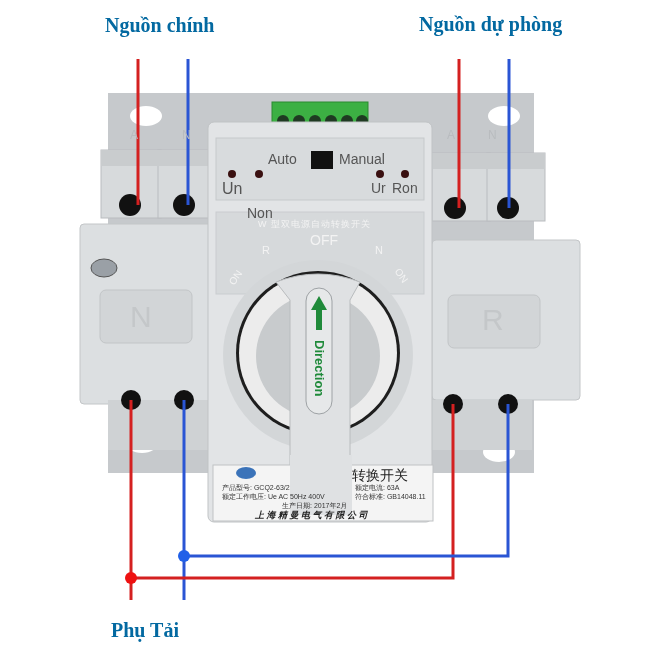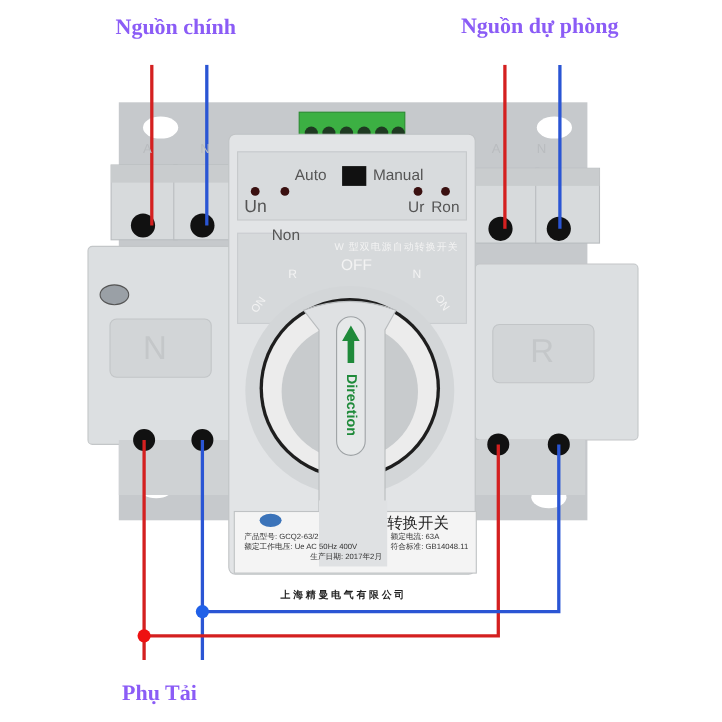--- a/index.html
+++ b/index.html
@@ -1,18 +1,18 @@
 <!DOCTYPE html>
 <html><head>
 <meta charset="utf-8">
 <style>
   html,body{margin:0;padding:0;background:#ffffff;}
   body{width:656px;height:656px;position:relative;overflow:hidden;font-family:"Liberation Sans",sans-serif;}
   .abs{position:absolute;}
-  .label-title{font-family:"Liberation Serif",serif;font-weight:bold;font-size:20px;color:#8b5cf6;white-space:nowrap;}
+  .label-title{font-family:"Liberation Serif",serif;font-weight:bold;font-size:20px;color:#0369a1;white-space:nowrap;}
   svg{position:absolute;left:0;top:0;}
   .panel-text{font-family:"Liberation Sans",sans-serif;color:#555;}
 </style>
 </head>
 <body>
 
 <svg width="656" height="656" viewBox="0 0 656 656">
 
   <rect x="108" y="93" width="426" height="380" fill="#c6c9cc"></rect>
   <ellipse cx="146" cy="116" rx="16" ry="10" fill="#ffffff"></ellipse>
@@ -102,31 +102,31 @@
 <div class="abs panel-text" style="left:447px;top:128px;font-size:12px;color:#b9bcbf;">A</div>
 <div class="abs panel-text" style="left:488px;top:128px;font-size:12px;color:#b9bcbf;">N</div>
 
 <div class="abs panel-text" style="left:268px;top:151px;font-size:14px;">Auto</div>
 <div class="abs panel-text" style="left:339px;top:151px;font-size:14px;">Manual</div>
 <div class="abs panel-text" style="left:222px;top:180px;font-size:16px;">Un</div>
 <div class="abs panel-text" style="left:247px;top:180px;font-size:14px;margin-top:25px;">Non</div>
 <div class="abs panel-text" style="left:371px;top:180px;font-size:14px;">Ur</div>
 <div class="abs panel-text" style="left:392px;top:180px;font-size:14px;">Ron</div>
 
-<div class="abs panel-text" style="left:258px;top:218px;font-size:9px;color:#f3f3f3;letter-spacing:1px;margin-left:46px;">W 型双电源自动转换开关</div>
+<div class="abs panel-text" style="left:258px;top:218px;font-size:9px;color:#f3f3f3;letter-spacing:1px;">W 型双电源自动转换开关</div>
 <div class="abs panel-text" style="left:310px;top:232px;font-size:14px;color:#f3f3f3;">OFF</div>
 <div class="abs panel-text" style="left:262px;top:244px;font-size:11px;color:#f3f3f3;">R</div>
 <div class="abs panel-text" style="left:375px;top:244px;font-size:11px;color:#f3f3f3;">N</div>
 <div class="abs panel-text" style="left:228px;top:272px;font-size:10px;color:#f3f3f3;transform:rotate(-55deg);">ON</div>
 <div class="abs panel-text" style="left:394px;top:270px;font-size:10px;color:#f3f3f3;transform:rotate(55deg);">ON</div>
 
 <div class="abs panel-text" style="left:130px;top:300px;font-size:30px;color:#c4c7c9;">N</div>
 <div class="abs panel-text" style="left:482px;top:303px;font-size:30px;color:#c4c7c9;">R</div>
 
 <div class="abs panel-text" style="left:304px;top:340px;font-size:13px;color:#1f8a3a;font-weight:bold;transform:rotate(90deg);transform-origin:left top;left:327px;">Direction</div>
 
 <div class="abs panel-text" style="left:352px;top:467px;font-size:14px;color:#222;">转换开关</div>
 <div class="abs panel-text" style="left:222px;top:483px;font-size:7px;color:#333;">产品型号: GCQ2-63/2</div>
 <div class="abs panel-text" style="left:355px;top:483px;font-size:7px;color:#333;">额定电流: 63A</div>
 <div class="abs panel-text" style="left:222px;top:492px;font-size:7px;color:#333;">额定工作电压: Ue AC 50Hz 400V</div>
 <div class="abs panel-text" style="left:355px;top:492px;font-size:7px;color:#333;">符合标准: GB14048.11</div>
 <div class="abs panel-text" style="left:282px;top:501px;font-size:7px;color:#333;">生产日期: 2017年2月</div>
-<div class="abs panel-text" style="left:255px;top:535px;font-size:9px;color:#222;font-weight:bold;">上 海 精 曼 电 气 有 限 公 司</div>
+<div class="abs panel-text" style="left:255px;top:509px;font-size:9px;color:#222;font-weight:bold;font-style:italic;">上 海 精 曼 电 气 有 限 公 司</div>
 
 </body></html>

